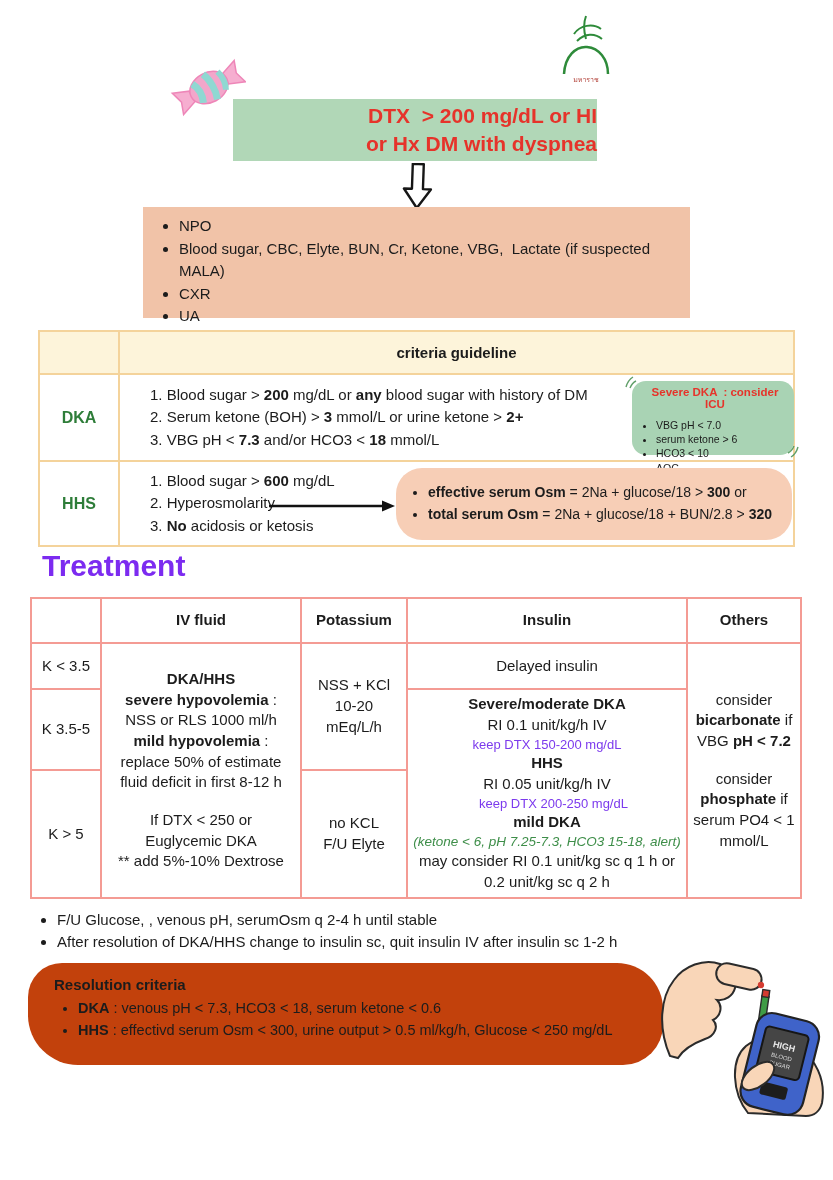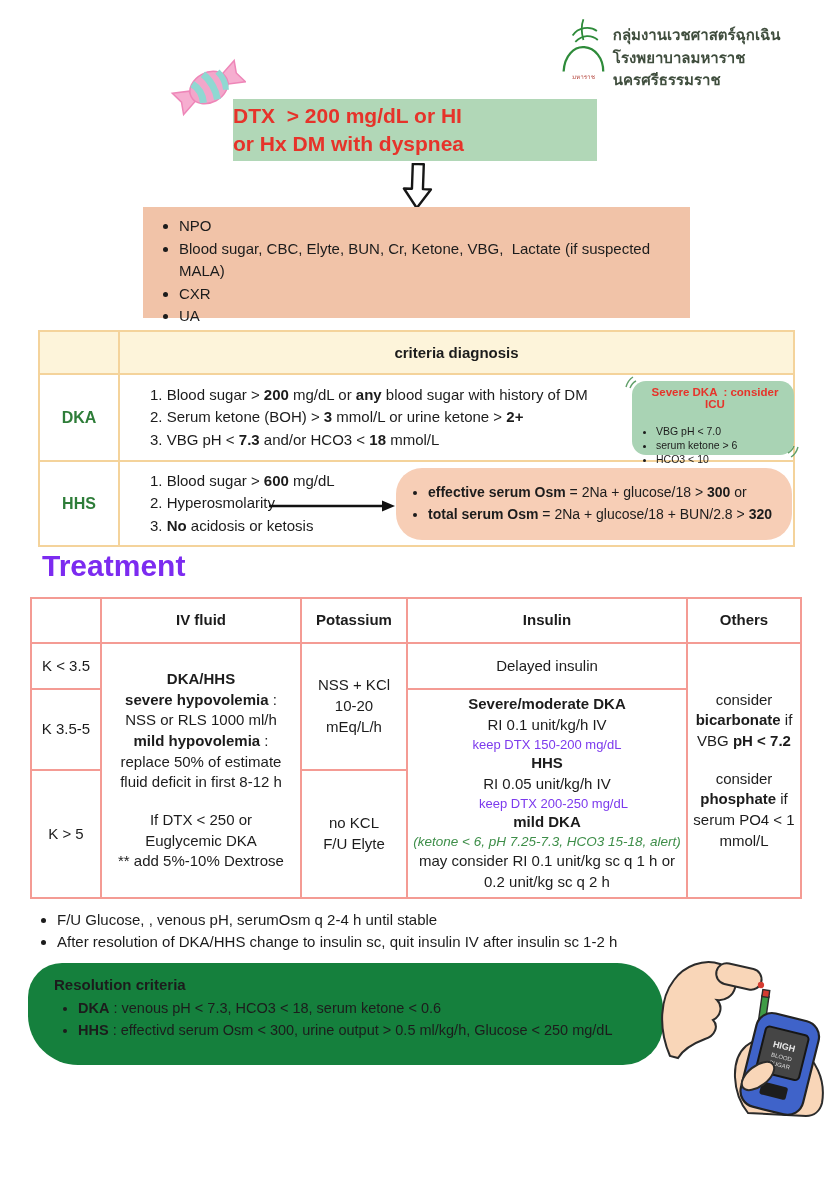--- a/index.html
+++ b/index.html
@@ -7,21 +7,21 @@
         font-family:"Liberation Sans","DejaVu Sans",sans-serif;color:#1c1c1c;}
   .abs{position:absolute;}
 
   
   .title{left:212px;top:50px;font-size:34px;font-weight:800;color:#5f2ad0;letter-spacing:.5px;}
   .logo{left:560px;top:10px;display:flex;align-items:flex-start;gap:6px;}
   .logo-text{margin-top:14px;font-size:15px;font-weight:600;color:#3f4d3d;line-height:1.5;}
 
   
   .entry-box{left:233px;top:99px;width:364px;height:62px;background:#b1d7b7;
-             display:flex;flex-direction:column;justify-content:center;align-items:flex-start;}
+             display:flex;flex-direction:column;justify-content:center;align-items:flex-end;}
   .entry-box div{color:#e6332a;font-weight:800;font-size:21px;line-height:1.35;white-space:pre-wrap;}
 
   .down-arrow{left:399px;top:163px;}
 
   
   .orders-box{left:143px;top:207px;width:547px;height:111px;background:#f1c3a8;
               box-sizing:border-box;padding:8px 14px;}
   .orders-box ul{margin:0;padding-left:22px;font-size:15px;line-height:1.5;}
   .orders-box li{white-space:pre-wrap;}
 
@@ -31,21 +31,21 @@
   .criteria .chead td{background:#fdf4da;height:43px;font-weight:700;font-size:15px;text-align:center;}
   .criteria .lblcol{width:80px;}
   .criteria .rowdka td{height:87px;}
   .criteria .rowhhs td{height:85px;}
   .criteria .lbl{text-align:center;font-weight:800;font-size:16px;color:#2e7d39;}
   .criteria .bodycell{padding-left:30px;font-size:15px;line-height:1.5;vertical-align:middle;}
 
   .severe-bubble{left:632px;top:381px;width:162px;height:74px;background:#a9d3b4;border-radius:14px;
                  box-sizing:border-box;padding:5px 6px 4px 10px;}
   .severe-bubble .sd-title{color:#e6332a;font-weight:800;font-size:11.5px;text-align:center;white-space:pre-wrap;}
-  .severe-bubble ul{margin:14px 0 0;padding-left:14px;font-size:10.5px;line-height:1.35;}
+  .severe-bubble ul{margin:8px 0 0;padding-left:14px;font-size:10.5px;line-height:1.35;}
 
   .hhs-arrow{left:268px;top:498px;}
 
   .osm-bubble{left:396px;top:468px;width:396px;height:72px;background:#f7ceb6;border-radius:26px;
               box-sizing:border-box;padding:13px 10px 14px 12px;display:flex;align-items:center;}
   .osm-bubble ul{margin:0;padding-left:20px;font-size:14px;line-height:1.55;}
 
   
   .treatment-title{left:42px;top:549px;font-size:30px;font-weight:800;color:#7c2bf0;}
   .treat{left:30px;top:597px;border-collapse:collapse;table-layout:fixed;width:770px;}
@@ -56,21 +56,21 @@
   .treat .line{display:block;}
   .treat .keep{font-size:13px;line-height:1.35;}
   .treat .paren{font-size:13.5px;line-height:1.35;}
   .treat .gap{margin-top:17px;}
 
   
   .followup{left:30px;top:902px;margin:7px;padding-left:20px;font-size:15px;line-height:1.45;}
   .followup li{white-space:pre-wrap;}
 
   
-  .resolution{left:28px;top:963px;width:635px;height:102px;background:#15803d;
+  .resolution{left:28px;top:963px;width:635px;height:102px;background:#c2410c;
               border-radius:34px 46px 40px 50px;box-sizing:border-box;padding:13px 18px 10px 26px;}
   .res-title{font-weight:800;font-size:15px;}
   .resolution ul{margin:4px 0 0;padding-left:24px;font-size:14.5px;line-height:1.55;}
 
   .meter-wrap{left:630px;top:908px;}
   .footer{right:42px;top:1198px;font-size:12px;}
   .footer .th{color:#b5473f;margin-right:8px;}
 </style>
 </head>
 <body>
@@ -90,24 +90,20 @@
 
 
   <div class="abs logo">
     <svg width="52" height="78" viewBox="0 0 52 78">
       <path d="M26,6 C23,14 24,22 26,29" stroke="#2e8b3a" stroke-width="2" fill="none"></path>
       <path d="M14,24 C20,15 33,13 41,19" stroke="#2e8b3a" stroke-width="2" fill="none"></path>
       <path d="M17,31 C25,23 35,23 42,29" stroke="#2e8b3a" stroke-width="2" fill="none"></path>
       <path d="M4,64 C5,46 16,36 27,37 C39,38 48,49 48,64" stroke="#2e8b3a" stroke-width="2.5" fill="none"></path>
       <text x="26" y="72" text-anchor="middle" font-size="7" fill="#b5473f">มหาราช</text>
     </svg>
-    <div class="logo-text">
-      <div>กลุ่มงานเวชศาสตร์ฉุกเฉิน</div>
-      <div>โรงพยาบาลมหาราช นครศรีธรรมราช</div>
-    </div>
   </div>
 
   <div class="abs entry-box">
     <div>DTX  &gt; 200 mg/dL or HI</div>
     <div>or Hx DM with dyspnea</div>
   </div>
 
   <svg class="abs down-arrow" width="38" height="48" viewBox="0 0 38 48">
     <polygon points="13,1 24,1 24,26 32,26 18.5,45 5,26 13,26" fill="#ffffff" stroke="#161616" stroke-width="2.4" stroke-linejoin="round" transform="rotate(2 19 24)"></polygon>
   </svg>
@@ -123,21 +119,21 @@
   </div>
 
   <table class="abs criteria">
     <colgroup>
         <col class="lblcol">
         <col>
       </colgroup>
     <tbody>
         <tr class="chead">
       <td></td>
-      <td>criteria diagnosis</td>
+      <td>criteria guideline</td>
     </tr>
     <tr class="rowdka">
       <td class="lbl">DKA</td>
       <td class="bodycell">
         <div><span>1. Blood sugar &gt; </span><span style="font-weight: 700;">200</span><span> mg/dL or </span><span style="font-weight: 700;">any</span><span> blood sugar with history of DM</span></div>
         <div><span>2. Serum ketone (BOH) &gt; </span><span style="font-weight: 700;">3</span><span> mmol/L or urine ketone &gt; </span><span style="font-weight: 700;">2+</span></div>
         <div><span>3. VBG pH &lt; </span><span style="font-weight: 700;">7.3</span><span> and/or HCO3 &lt; </span><span style="font-weight: 700;">18</span><span> mmol/L</span></div>
       </td>
     </tr>
     <tr class="rowhhs">

